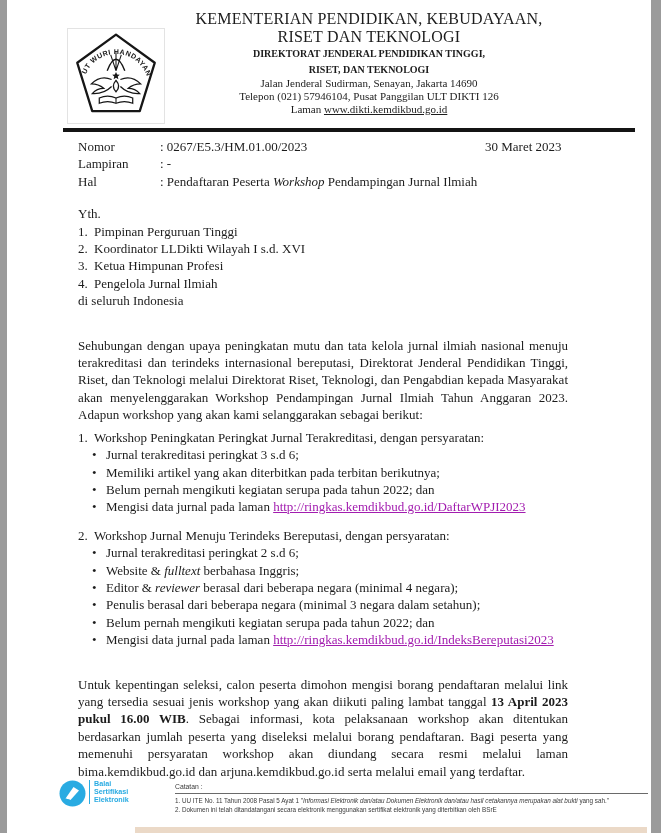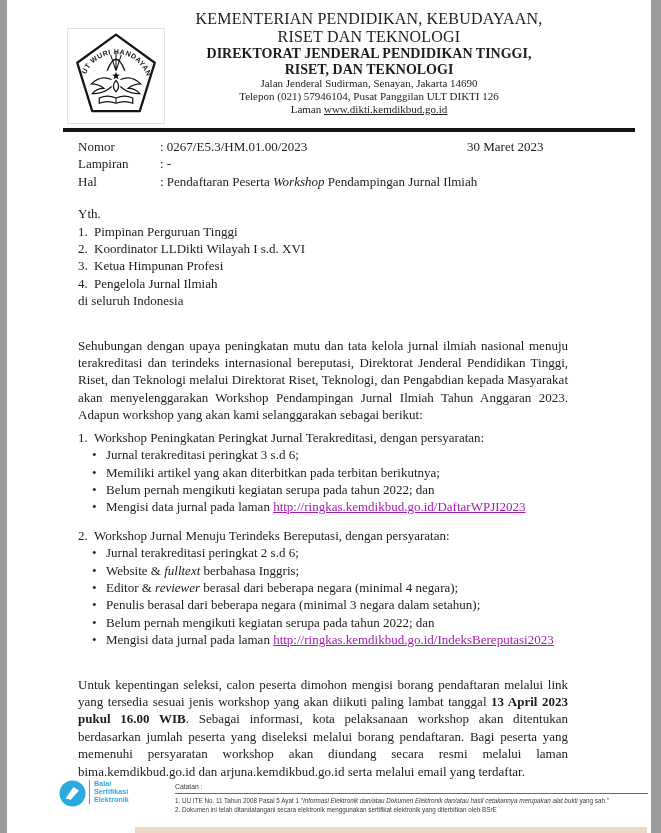--- a/index.html
+++ b/index.html
@@ -9,31 +9,31 @@
   .gray-bar{position:absolute;top:0;height:833px;background:#9b9b9b;}
   .gray-left{left:0;width:7px;}
   .gray-right{right:0;width:10px;}
 
   
   .letterhead{position:relative;height:134px;}
   .logo-box{position:absolute;left:60px;top:28px;width:96px;height:94px;border:1px solid #e3e3e3;
             display:flex;align-items:center;justify-content:center;background:#fff;}
   .head-text{position:absolute;left:150px;top:10px;width:424px;text-align:center;}
   .h1{font-size:16px;line-height:18px;letter-spacing:.2px;text-align:center;}
-  .h2{font-size:14px;line-height:15.5px;font-weight:bold;}
+  .h2{font-size:10px;line-height:15.5px;font-weight:bold;}
   .h3{font-size:11px;line-height:13px;}
   .head-link{color:#1c1c1c;text-decoration:underline;}
   .rule{position:absolute;left:56px;top:128px;width:572px;height:4px;background:#141414;}
 
   
   .letter-body{position:absolute;left:71px;top:138px;width:490px;font-size:13px;line-height:17.4px;}
   .meta{position:relative;}
   .meta-row{display:flex;}
   .meta-label{width:82px;flex:none;}
-  .meta-date{position:absolute;left:389px;top:0;}
+  .meta-date{position:absolute;left:407px;top:0;}
   .it{font-style:italic;}
   .bd{font-weight:bold;}
   .recipients{margin-top:15px;}
   .rec-item{display:flex;}
   .rec-num{width:16px;flex:none;}
   .para{margin-top:27px;text-align:justify;}
   .wlist{margin-top:5px;}
   .list-head{display:flex;}
   .list-num{width:16px;flex:none;}
   .bullets{padding-left:14px;}

